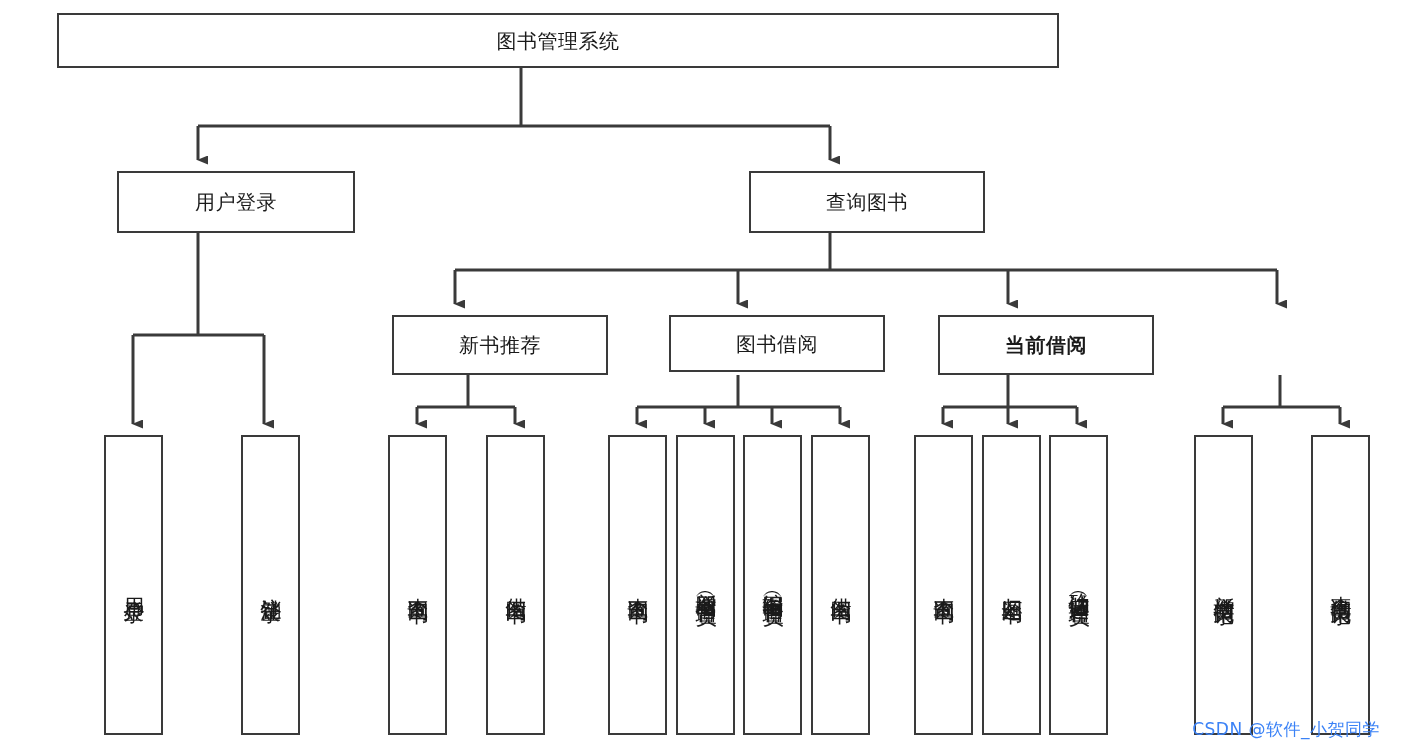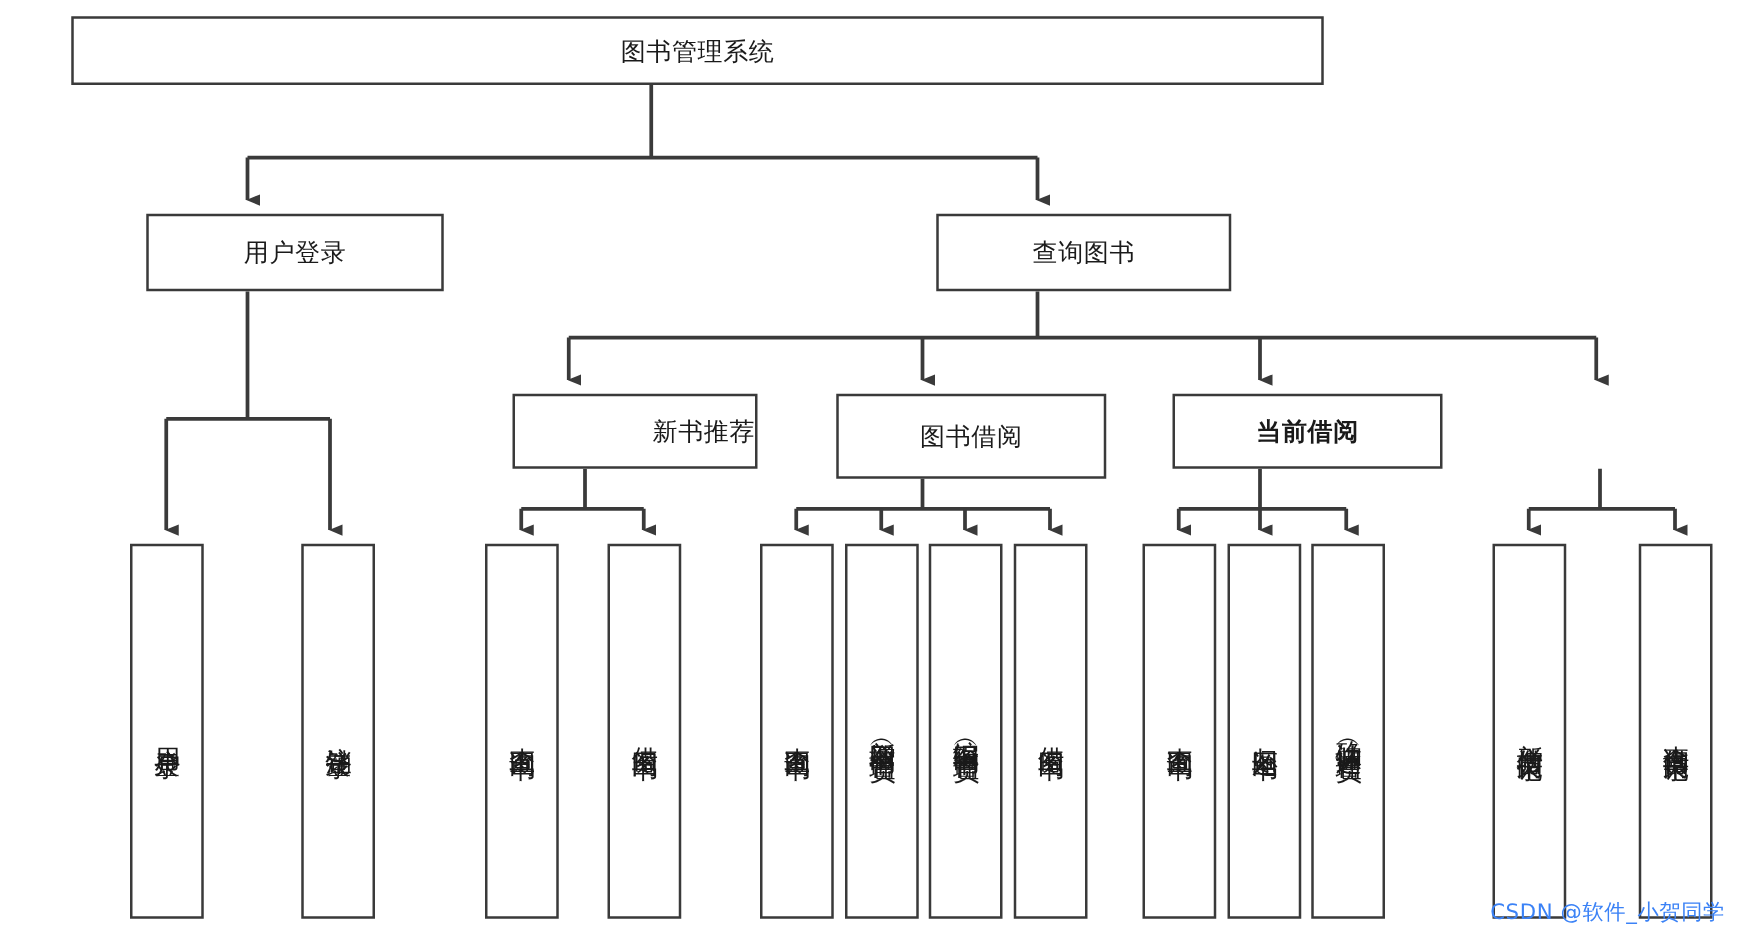--- a/index.html
+++ b/index.html
@@ -134,25 +134,25 @@
   </div>
 
   <div class="node horizontal" style="left:80px; top:171px; width:238px; height:62px;">
     <span class="node-label">用户登录</span>
   </div>
 
   <div class="node horizontal" style="left:712px; top:171px; width:236px; height:62px;">
     <span class="node-label">查询图书</span>
   </div>
 
-  <div class="node horizontal" style="left:373px; top:315px; width:196px; height:60px;justify-content:flex-end;">
+  <div class="node horizontal" style="left:355px; top:315px; width:216px; height:60px;">
     <span class="node-label">新书推荐</span>
   </div>
 
-  <div class="node horizontal" style="left:632px; top:315px; width:216px; height:68px;">
+  <div class="node horizontal" style="left:632px; top:315px; width:216px; height:57px;">
     <span class="node-label">图书借阅</span>
   </div>
 
   <div class="node horizontal" style="left:901px; top:315px; width:216px; height:60px;font-weight:bold;">
     <span class="node-label">当前借阅</span>
   </div>
 
 
   <div class="node vertical" style="left:104px; top:435px; width:59px; height:300px;">
     <span class="node-label">用户登录</span>

